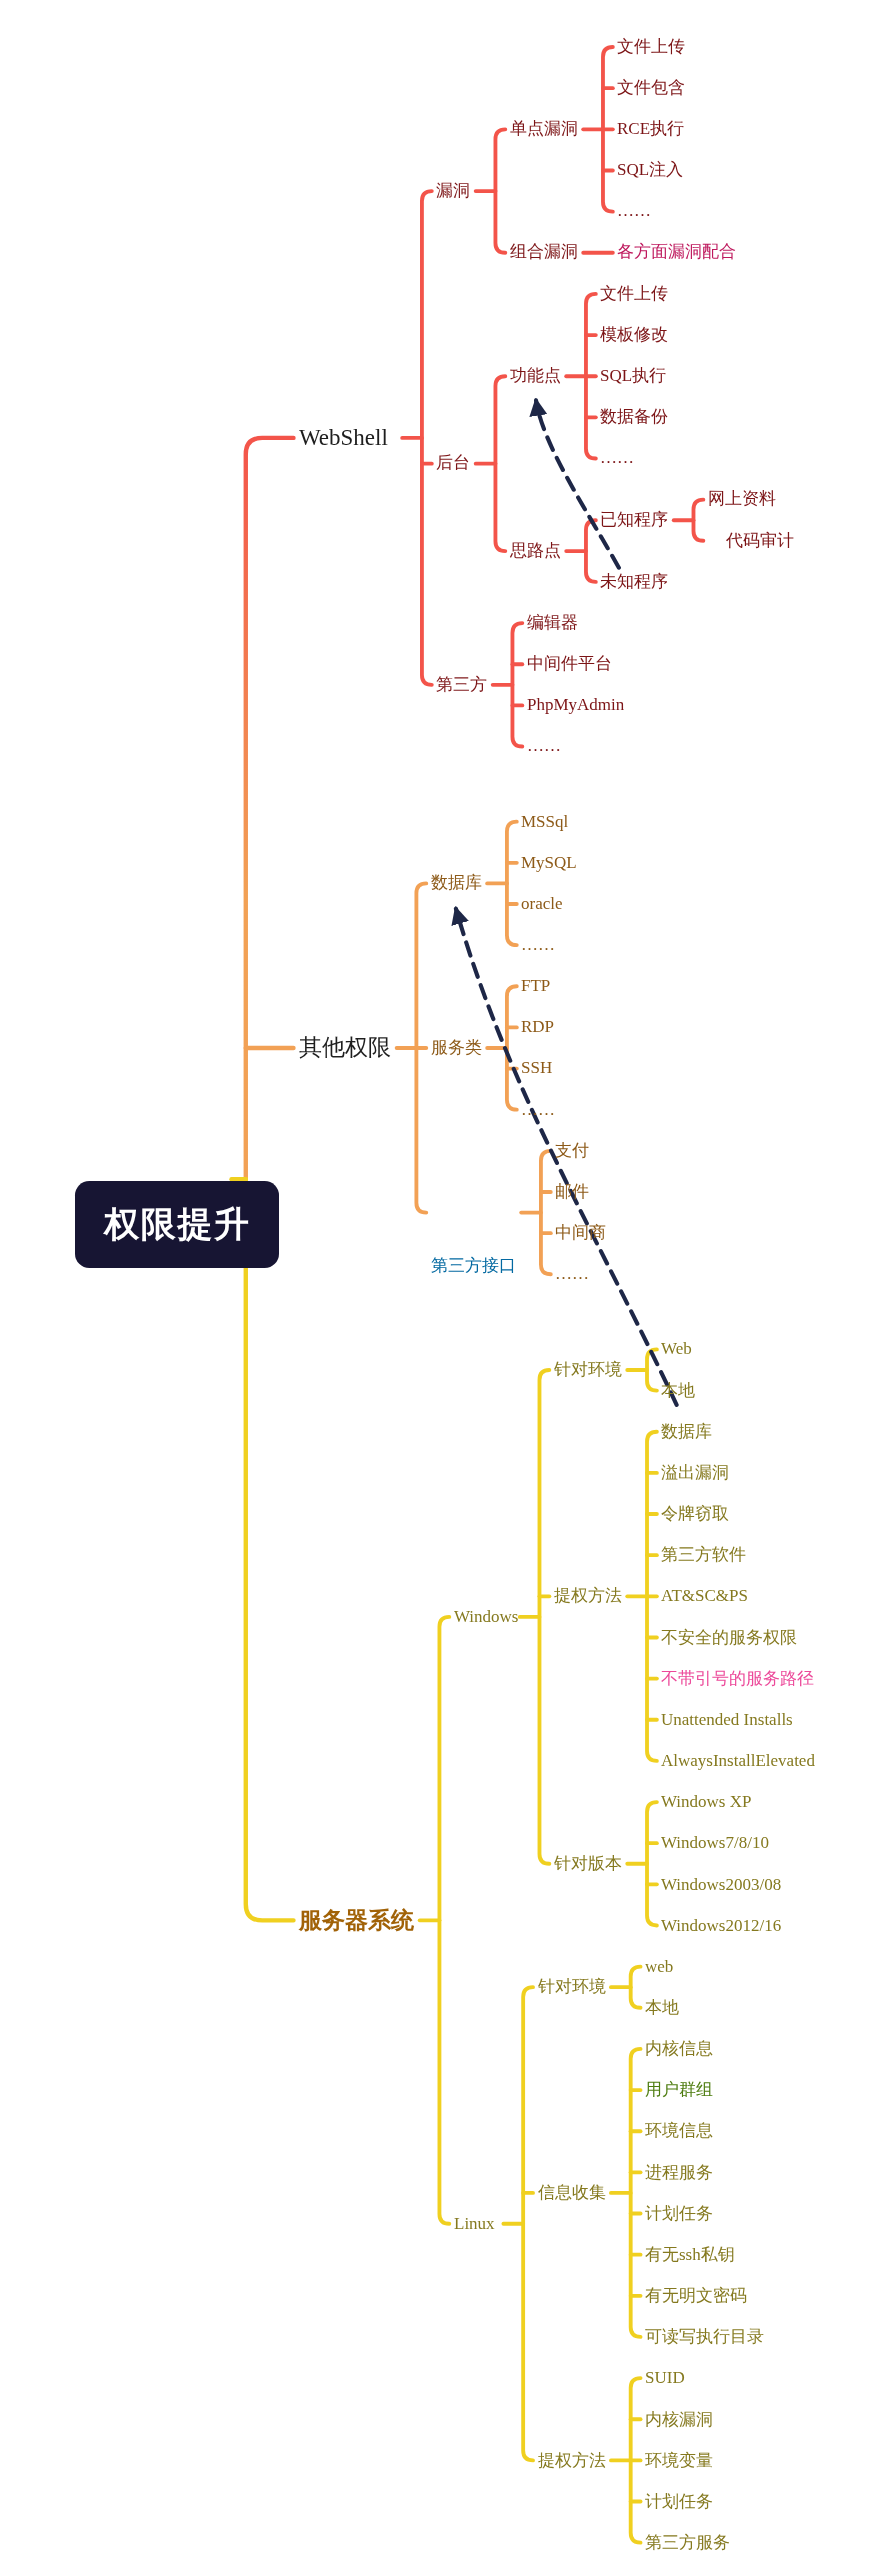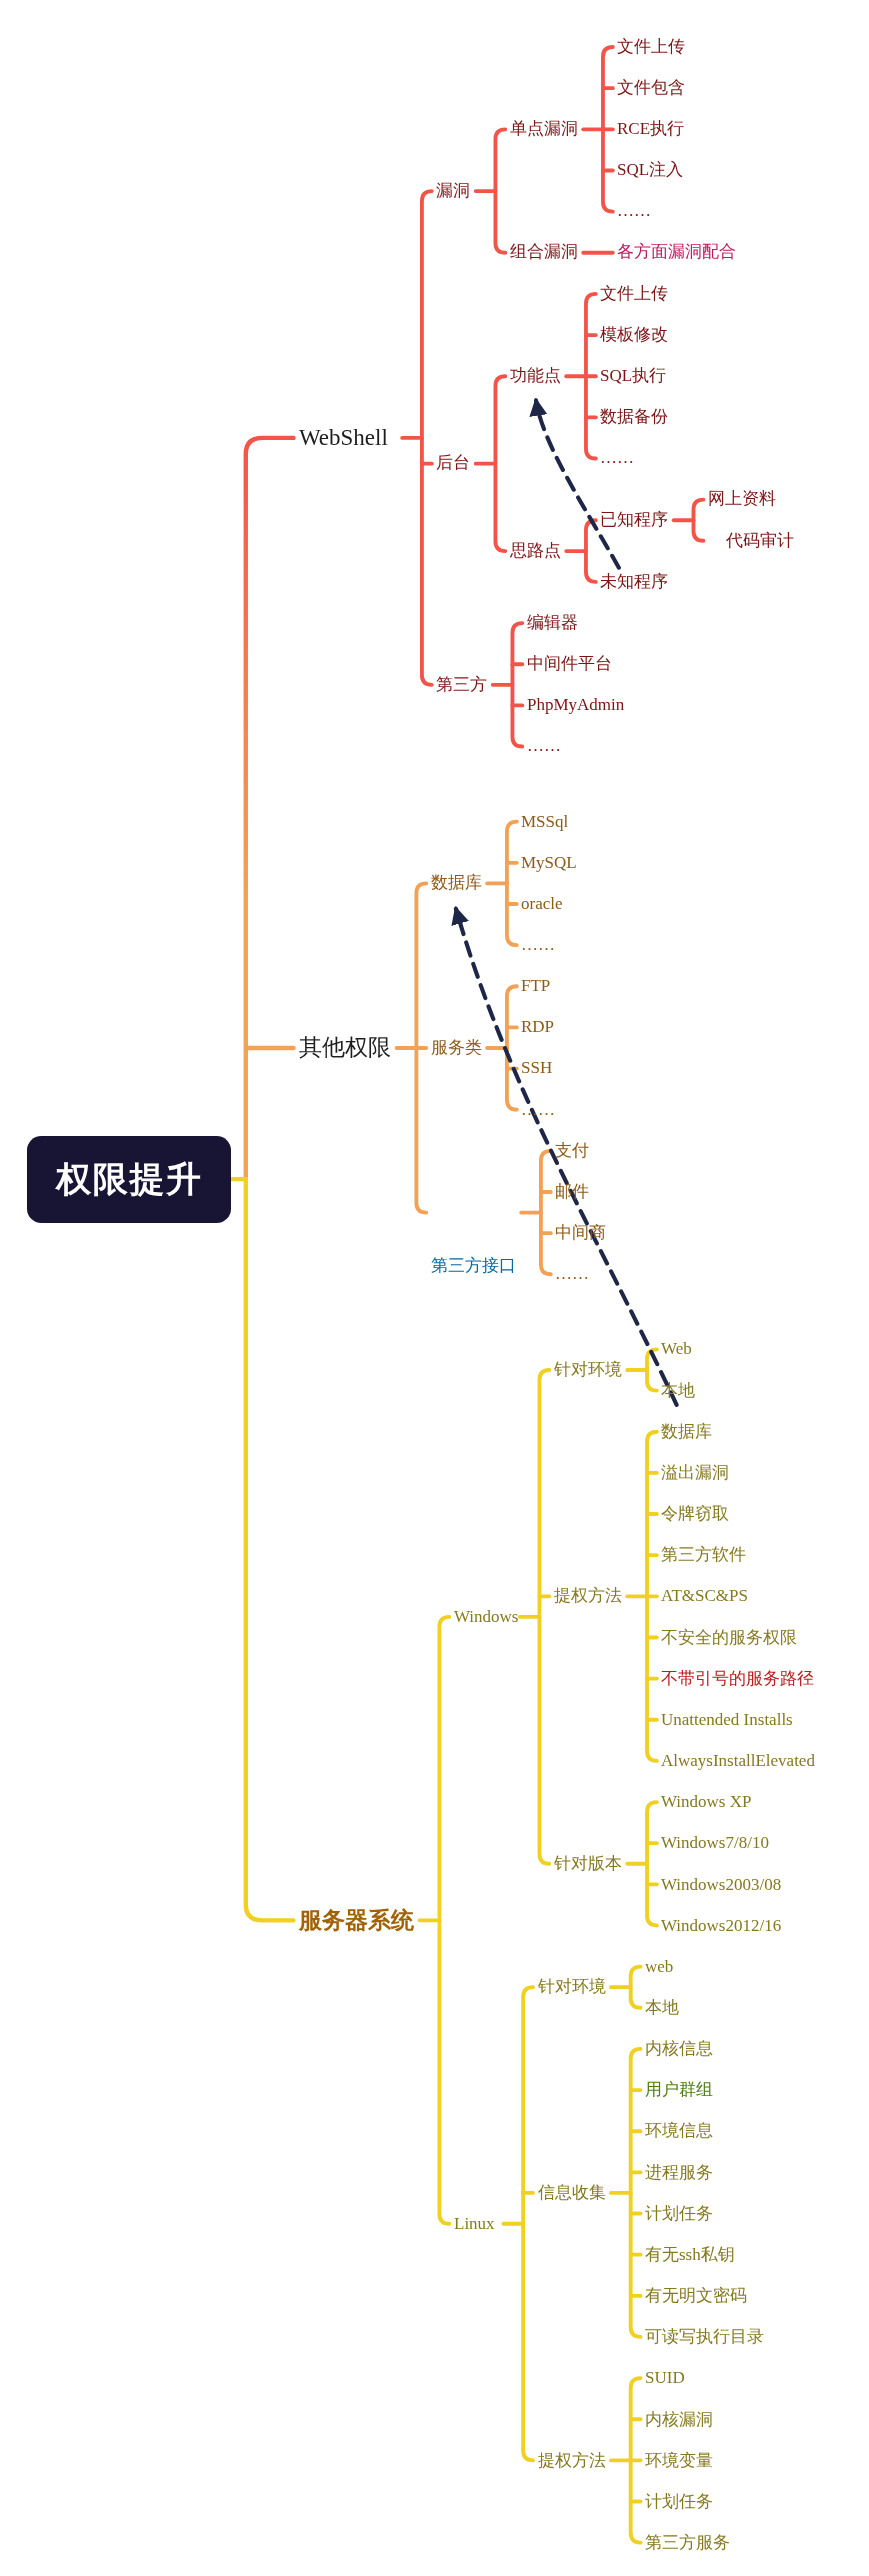--- a/index.html
+++ b/index.html
@@ -108,21 +108,21 @@
       <path d="M 1149.6 4109 H 1167.6" fill="none" stroke="#f0d020" stroke-width="7" stroke-linecap="round"></path>
       <path d="M 1149.6 4184 H 1167.6" fill="none" stroke="#f0d020" stroke-width="7" stroke-linecap="round"></path>
       <path d="M 1113.6 4484 H 1149.6" fill="none" stroke="#f0d020" stroke-width="7" stroke-linecap="round"></path>
       <path d="M 1167.6 4334 H 1167.6 Q 1149.6 4334 1149.6 4352 V 4616 Q 1149.6 4634 1167.6 4634 H 1167.6" fill="none" stroke="#f0d020" stroke-width="7" stroke-linecap="round"></path>
       <path d="M 1149.6 4409 H 1167.6" fill="none" stroke="#f0d020" stroke-width="7" stroke-linecap="round"></path>
       <path d="M 1149.6 4484 H 1167.6" fill="none" stroke="#f0d020" stroke-width="7" stroke-linecap="round"></path>
       <path d="M 1149.6 4559 H 1167.6" fill="none" stroke="#f0d020" stroke-width="7" stroke-linecap="round"></path>
       <path d="M 1128.08 1034 C 1066.08 924 989.0799999999999 809 977.0799999999999 729" fill="none" stroke="#1e2747" stroke-width="7.5" stroke-linecap="round" stroke-dasharray="25 16" marker-end="url(#arr)"></path>
       <path d="M 1233.3600000000001 2560 C 1083.3600000000001 2240 926 1985.5 831 1655.5" fill="none" stroke="#1e2747" stroke-width="7.5" stroke-linecap="round" stroke-dasharray="25 16" marker-end="url(#arr)"></path>
     </svg>
-  <div id="root-box" class="node-root" style="top: 1136px; background: rgb(23, 21, 51); color: rgb(255, 255, 255);">
+  <div id="root-box" class="node-root" style="top: 1181px; background: rgb(23, 21, 51); color: rgb(255, 255, 255); margin-left: 48px;">
     <span>权限提升</span>
   </div>
   <div id="nodes">
       <div class="node lvl1" style="color: rgb(30, 30, 30); left: 299px; top: 438px;">WebShell</div>
       <div class="node sub" style="color: rgb(124, 20, 22); left: 436px; top: 191px;">漏洞</div>
       <div class="node sub" style="color: rgb(124, 20, 22); left: 510px; top: 129px;">单点漏洞</div>
       <div class="node sub" style="color: rgb(124, 20, 22); left: 617px; top: 47px;">文件上传</div>
       <div class="node sub" style="color: rgb(124, 20, 22); left: 617px; top: 88px;">文件包含</div>
       <div class="node sub" style="color: rgb(124, 20, 22); left: 617px; top: 129px;">RCE执行</div>
       <div class="node sub" style="color: rgb(124, 20, 22); left: 617px; top: 170px;">SQL注入</div>
@@ -167,21 +167,21 @@
       <div class="node sub" style="color: rgb(133, 121, 31); left: 554px; top: 1370px;">针对环境</div>
       <div class="node sub" style="color: rgb(133, 121, 31); left: 661px; top: 1349px;">Web</div>
       <div class="node sub" style="color: rgb(133, 121, 31); left: 661px; top: 1391px;">本地</div>
       <div class="node sub" style="color: rgb(133, 121, 31); left: 554px; top: 1596px;">提权方法</div>
       <div class="node sub" style="color: rgb(133, 121, 31); left: 661px; top: 1432px;">数据库</div>
       <div class="node sub" style="color: rgb(133, 121, 31); left: 661px; top: 1473px;">溢出漏洞</div>
       <div class="node sub" style="color: rgb(133, 121, 31); left: 661px; top: 1514px;">令牌窃取</div>
       <div class="node sub" style="color: rgb(133, 121, 31); left: 661px; top: 1555px;">第三方软件</div>
       <div class="node sub" style="color: rgb(133, 121, 31); left: 661px; top: 1596px;">AT&amp;SC&amp;PS</div>
       <div class="node sub" style="color: rgb(133, 121, 31); left: 661px; top: 1638px;">不安全的服务权限</div>
-      <div class="node sub" style="color: #b91c1c; left: 661px; top: 1679px; font-family: Liberation Serif, serif;">不带引号的服务路径</div>
+      <div class="node sub" style="color: #ec4899; left: 661px; top: 1679px; font-family: Liberation Serif, serif;">不带引号的服务路径</div>
       <div class="node sub" style="color: rgb(133, 121, 31); left: 661px; top: 1720px;">Unattended Installs</div>
       <div class="node sub" style="color: rgb(133, 121, 31); left: 661px; top: 1761px;">AlwaysInstallElevated</div>
       <div class="node sub" style="color: rgb(133, 121, 31); left: 554px; top: 1864px;">针对版本</div>
       <div class="node sub" style="color: rgb(133, 121, 31); left: 661px; top: 1802px;">Windows XP</div>
       <div class="node sub" style="color: rgb(133, 121, 31); left: 661px; top: 1843px;">Windows7/8/10</div>
       <div class="node sub" style="color: rgb(133, 121, 31); left: 661px; top: 1885px;">Windows2003/08</div>
       <div class="node sub" style="color: rgb(133, 121, 31); left: 661px; top: 1926px;">Windows2012/16</div>
       <div class="node sub" style="color: rgb(133, 121, 31); left: 454px; top: 2224px;">Linux</div>
       <div class="node sub" style="color: rgb(133, 121, 31); left: 538px; top: 1987px;">针对环境</div>
       <div class="node sub" style="color: rgb(133, 121, 31); left: 645px; top: 1967px;">web</div>

